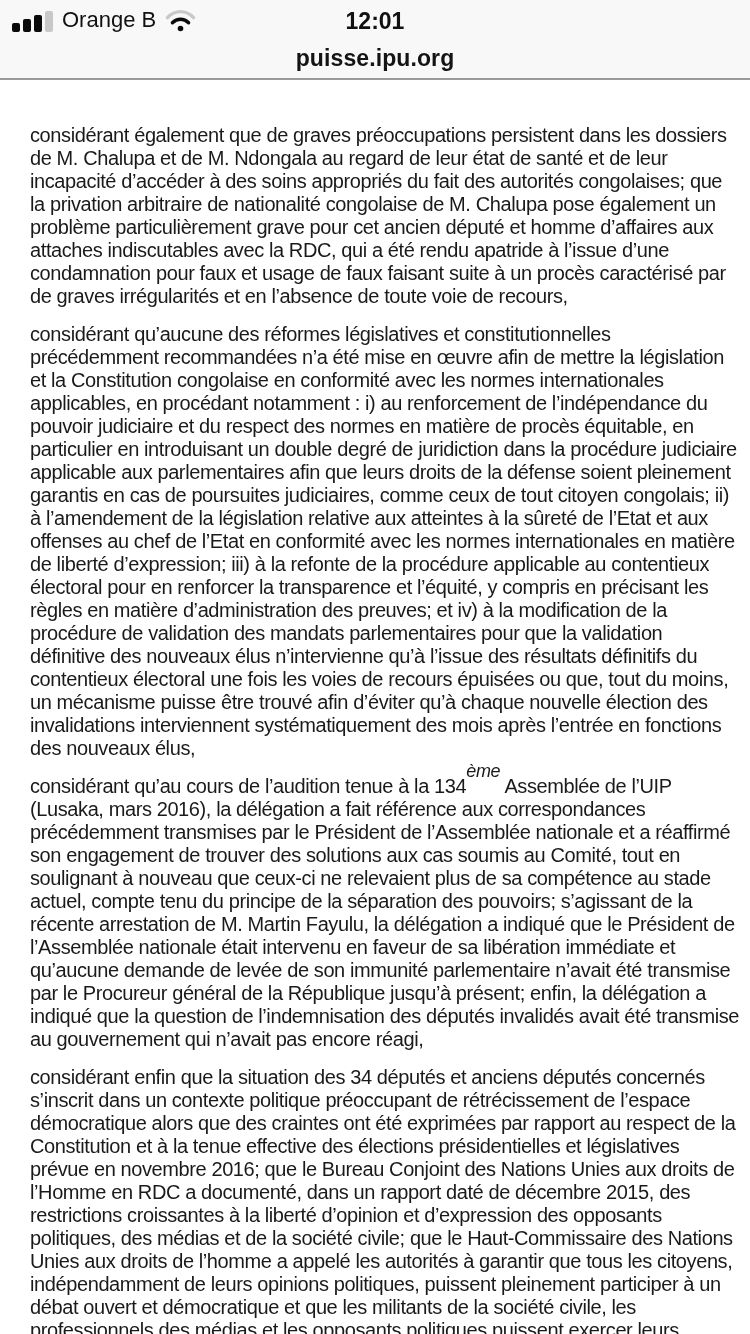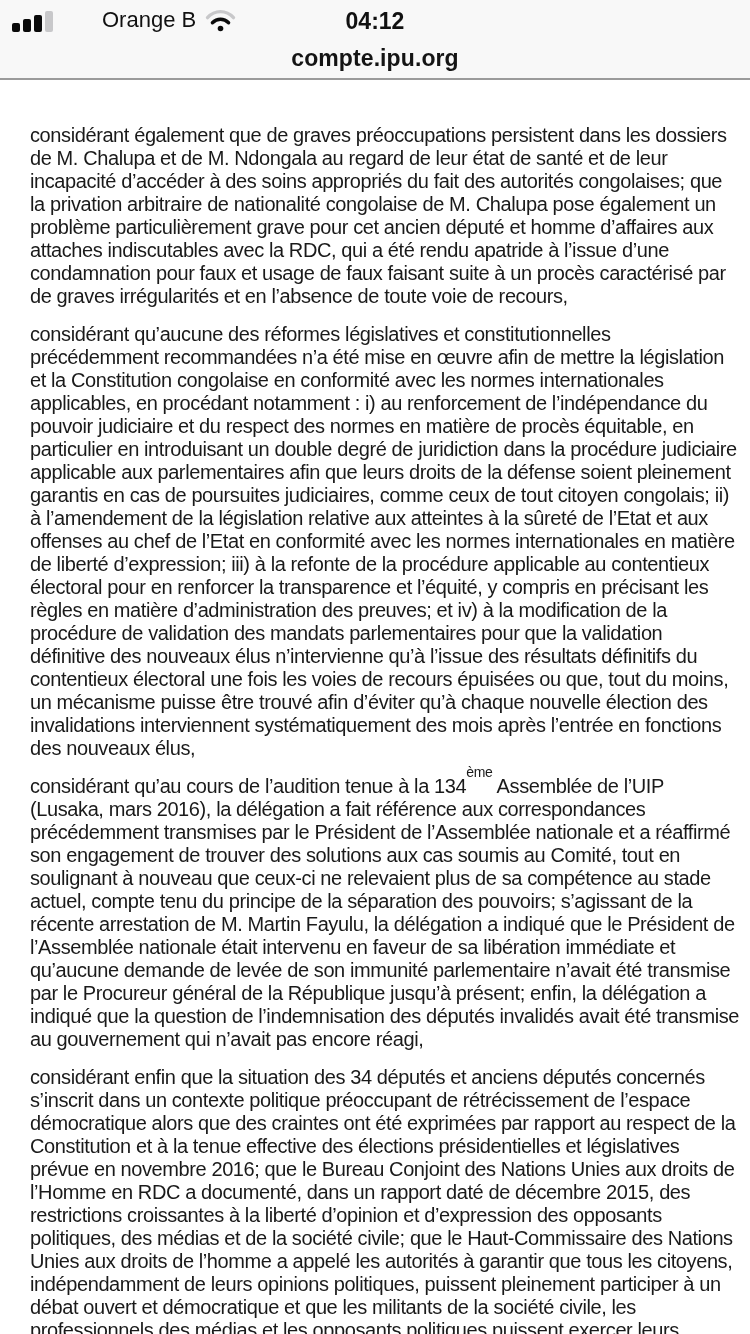--- a/index.html
+++ b/index.html
@@ -19,21 +19,21 @@
     height:40px;display:flex;align-items:center;justify-content:space-between;
     padding:0 12px;position:relative;
   }
   .status-left,.status-right{display:flex;align-items:center;z-index:2;}
   .status-left{gap:9px;}
   .status-right{gap:11px;}
   .status-time{
     position:absolute;left:0;right:0;top:0;height:40px;line-height:42px;
     text-align:center;font-size:23px;font-weight:700;color:#111;z-index:1;
   }
-  .carrier{font-size:22px;color:#111;margin-left:40px;}
+  .carrier{font-size:22px;color:#111;}
   .battpct{font-size:22px;color:#111;}
 
   .sig{display:flex;align-items:flex-end;gap:3px;height:22px;padding-top:2px;}
   .sbar{width:8px;background:#0a0a0a;border-radius:2px;}
   .sbar.h1{height:9px;} .sbar.h2{height:13px;} .sbar.h3{height:17px;} .sbar.h4{height:21px;}
   .sbar.off{background:#c8c8ca;}
 
   .battery{width:42px;height:21px;border:2px solid #b4b4b8;border-radius:5px;
     box-sizing:border-box;padding:1.5px;position:relative;}
   .battery-fill{height:100%;width:64%;background:#000;border-radius:1.5px;}
@@ -47,21 +47,21 @@
 
   
   .content{
     padding:44px 8px 0 30px;
     font-size:20px;line-height:23px;letter-spacing:-0.4px;
     color:#1a1a1a;
   }
   .content p{margin:0 0 15px 0;}
   .content .it{}
   .content sup{
-    font-size:14px;line-height:0;position:relative;top:-8px;letter-spacing:-0.3px;
+    font-size:18px;line-height:0;position:relative;top:-8px;letter-spacing:-0.3px;font-style:italic;
   }
 </style>
 </head>
 <body>
 
 <div class="screen">
 
   <header class="chrome">
     <div class="status-bar">
 
@@ -73,26 +73,26 @@
           <span class="sbar h4 off"></span>
         </div>
         <span class="carrier">Orange B</span>
         <svg width="31" height="23" viewBox="0 0 31 23">
           <path d="M2.5 8.6 C6.2 4.6 10.5 2.6 15.5 2.6 C20.5 2.6 24.8 4.6 28.5 8.6" stroke="#c8c8ca" stroke-width="3.4" fill="none" stroke-linecap="round"></path>
           <path d="M7.4 13.8 C9.7 11.4 12.4 10.2 15.5 10.2 C18.6 10.2 21.3 11.4 23.6 13.8" stroke="#0a0a0a" stroke-width="3.4" fill="none" stroke-linecap="round"></path>
           <circle cx="15.5" cy="19.5" r="2.8" fill="#0a0a0a"></circle>
         </svg>
       </div>
 
-      <div class="status-time">04:12</div>
+      <div class="status-time">12:01</div>
 
     </div>
 
     <div class="url-row">
-      <span class="url-text">compte.ipu.org</span>
+      <span class="url-text">puisse.ipu.org</span>
     </div>
   </header>
 
   <main class="content">
 
   <p><span class="it">considérant</span><span> également que de graves préoccupations persistent dans les dossiers de M. Chalupa et de M. Ndongala au regard de leur état de santé et de leur incapacité d’accéder à des soins appropriés du fait des autorités congolaises; que la privation arbitraire de nationalité congolaise de M. Chalupa pose également un problème particulièrement grave pour cet ancien député et homme d’affaires aux attaches indiscutables avec la RDC, qui a été rendu apatride à l’issue d’une condamnation pour faux et usage de faux faisant suite à un procès caractérisé par de graves irrégularités et en l’absence de toute voie de recours,</span></p>
       <p><span class="it">considérant</span><span> qu’aucune des réformes législatives et constitutionnelles précédemment recommandées n’a été mise en œuvre afin de mettre la législation et la Constitution congolaise en conformité avec les normes internationales applicables, en procédant notamment : i) au renforcement de l’indépendance du pouvoir judiciaire et du respect des normes en matière de procès équitable, en particulier en introduisant un double degré de juridiction dans la procédure judiciaire applicable aux parlementaires afin que leurs droits de la défense soient pleinement garantis en cas de poursuites judiciaires, comme ceux de tout citoyen congolais; ii) à l’amendement de la législation relative aux atteintes à la sûreté de l’Etat et aux offenses au chef de l’Etat en conformité avec les normes internationales en matière de liberté d’expression; iii) à la refonte de la procédure applicable au contentieux électoral pour en renforcer la transparence et l’équité, y compris en précisant les règles en matière d’administration des preuves; et iv) à la modification de la procédure de validation des mandats parlementaires pour que la validation définitive des nouveaux élus n’intervienne qu’à l’issue des résultats définitifs du contentieux électoral une fois les voies de recours épuisées ou que, tout du moins, un mécanisme puisse être trouvé afin d’éviter qu’à chaque nouvelle élection des invalidations interviennent systématiquement des mois après l’entrée en fonctions des nouveaux élus,</span></p>
       <p><span class="it">considérant</span><span> qu’au cours de l’audition tenue à la 134</span><sup>ème</sup><span> Assemblée de l’UIP (Lusaka, mars 2016), la délégation a fait référence aux correspondances précédemment transmises par le Président de l’Assemblée nationale et a réaffirmé son engagement de trouver des solutions aux cas soumis au Comité, tout en soulignant à nouveau que ceux-ci ne relevaient plus de sa compétence au stade actuel, compte tenu du principe de la séparation des pouvoirs; s’agissant de la récente arrestation de M. Martin Fayulu, la délégation a indiqué que le Président de l’Assemblée nationale était intervenu en faveur de sa libération immédiate et qu’aucune demande de levée de son immunité parlementaire n’avait été transmise par le Procureur général de la République jusqu’à présent; enfin, la délégation a indiqué que la question de l’indemnisation des députés invalidés avait été transmise au gouvernement qui n’avait pas encore réagi,</span></p>
       <p><span class="it">considérant</span><span> enfin que la situation des 34 députés et anciens députés concernés s’inscrit dans un contexte politique préoccupant de rétrécissement de l’espace démocratique alors que des craintes ont été exprimées par rapport au respect de la Constitution et à la tenue effective des élections présidentielles et législatives prévue en novembre 2016; que le Bureau Conjoint des Nations Unies aux droits de l’Homme en RDC a documenté, dans un rapport daté de décembre 2015, des restrictions croissantes à la liberté d’opinion et d’expression des opposants politiques, des médias et de la société civile; que le Haut-Commissaire des Nations Unies aux droits de l’homme a appelé les autorités à garantir que tous les citoyens, indépendamment de leurs opinions politiques, puissent pleinement participer à un débat ouvert et démocratique et que les militants de la société civile, les professionnels des médias et les opposants politiques puissent exercer leurs activités sans crainte pour que les prochaines élections soient crédibles et pacifiques,</span></p>
     </main>

